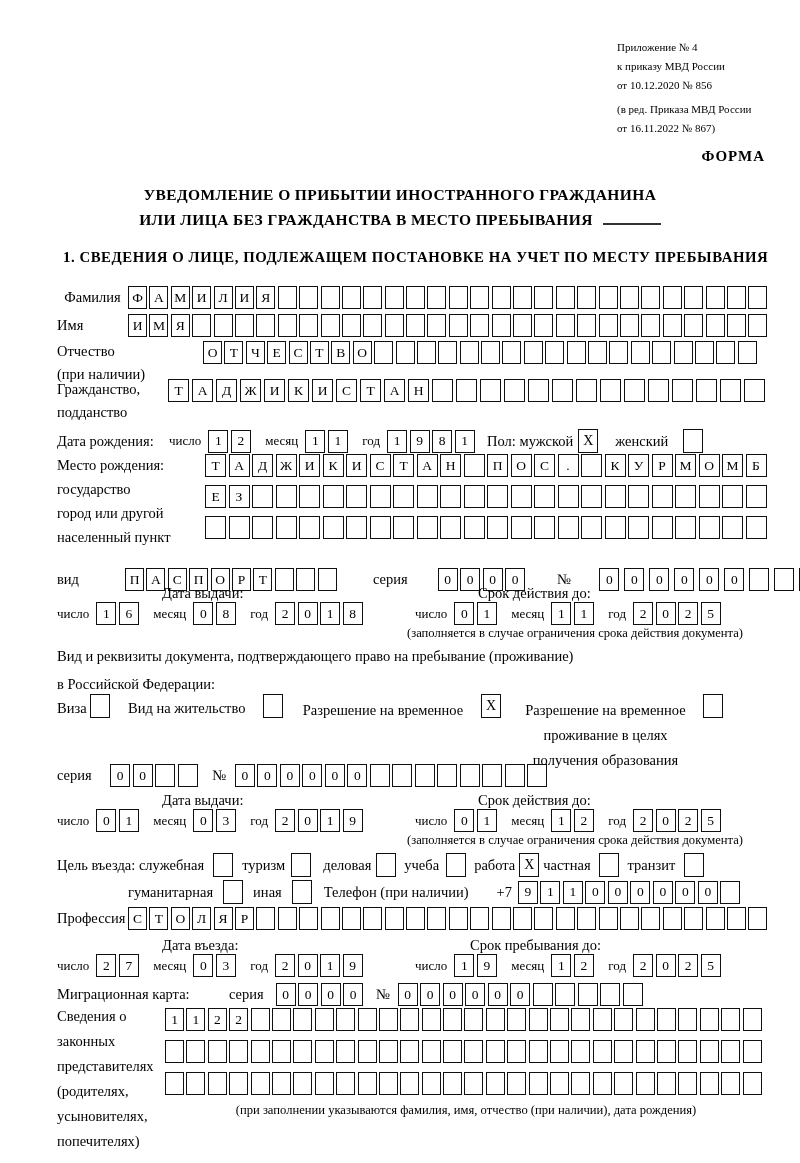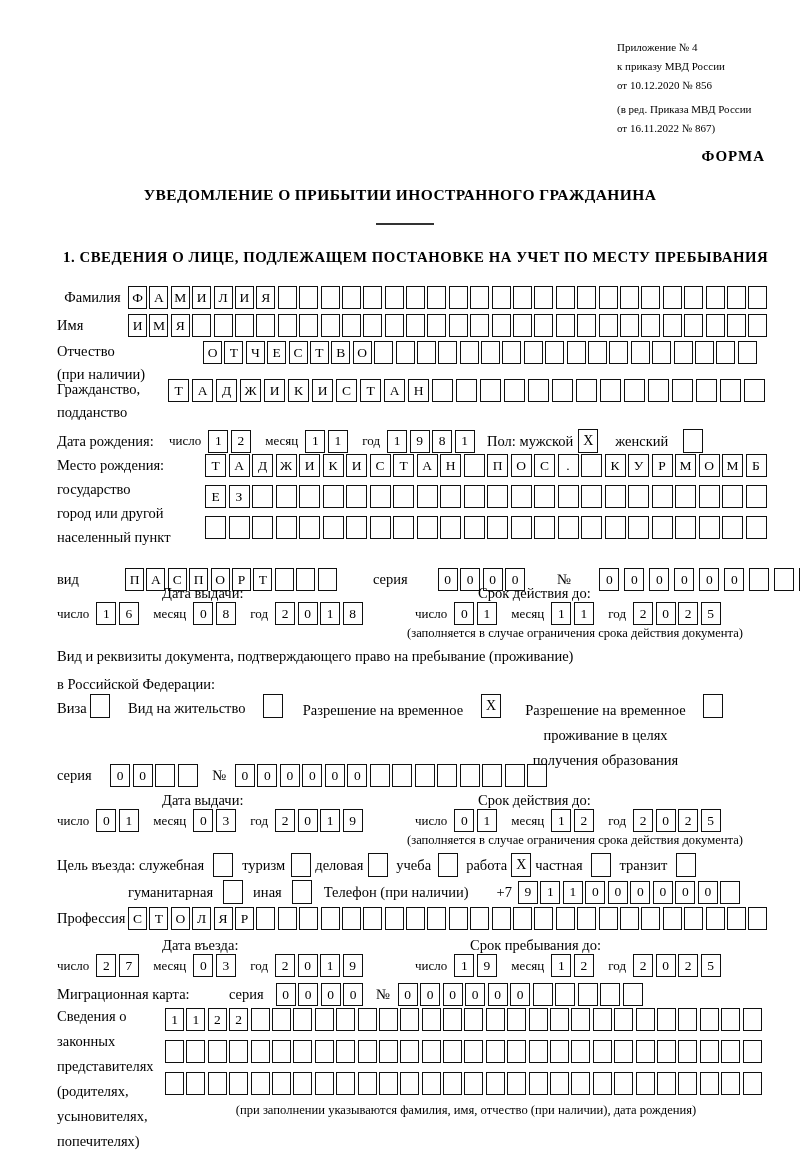--- a/index.html
+++ b/index.html
@@ -62,21 +62,21 @@
     <div>от 10.12.2020 № 856</div>
     <div style="margin-top:5px;">(в ред. Приказа МВД России</div>
     <div>от 16.11.2022 № 867)</div>
   </div>
 
   <div class="abs b" style="right:35px; top:148px; font-size:15px; letter-spacing:1px;">ФОРМА</div>
 
   <div class="abs title center" style="left:0; right:0; top:182px;">
     <div>УВЕДОМЛЕНИЕ О ПРИБЫТИИ ИНОСТРАННОГО ГРАЖДАНИНА</div>
     <div>
-      <span class="blank"></span>
+      <span>ИЛИ ЛИЦА БЕЗ ГРАЖДАНСТВА В МЕСТО ПРЕБЫВАНИЯ</span><span class="blank"></span>
     </div>
   </div>
 
   <div class="abs sec1" style="left:63px; top:249px;">1. СВЕДЕНИЯ О ЛИЦЕ, ПОДЛЕЖАЩЕМ ПОСТАНОВКЕ НА УЧЕТ ПО МЕСТУ ПРЕБЫВАНИЯ</div>
 
   <div class="row" style="left:57px; top:286px;">
     <span class="lab" style="width:71px;text-align:center;">Фамилия</span>
     <span class="cellrow">
         <span class="cell">Ф</span>
         <span class="cell">А</span>
@@ -481,21 +481,21 @@
         <span class="cell">5</span>
       </span>
   </div>
   <div class="abs note center" style="left:378px; top:833px; width:394px;">(заполняется в случае ограничения срока действия документа)</div>
 
   <div class="row" style="left:57px; top:853px;">
     <span class="lab">Цель въезда: служебная</span>
     <span class="checkbox" style="margin-left:9px;"></span>
     <span class="lab" style="margin-left:9px;">туризм</span>
     <span class="checkbox" style="margin-left:6px;"></span>
-    <span class="lab" style="margin-left:4px;">деловая</span>
+    <span class="lab" style="margin-left:12px;">деловая</span>
     <span class="checkbox" style="margin-left:5px;"></span>
     <span class="lab" style="margin-left:8px;">учеба</span>
     <span class="checkbox" style="margin-left:7px;"></span>
     <span class="lab" style="margin-left:8px;">работа</span>
     <span class="checkbox" style="margin-left:4px;">X</span>
     <span class="lab" style="margin-left:4px;">частная</span>
     <span class="checkbox" style="margin-left:8px;"></span>
     <span class="lab" style="margin-left:9px;">транзит</span>
     <span class="checkbox" style="margin-left:9px;"></span>
   </div>

